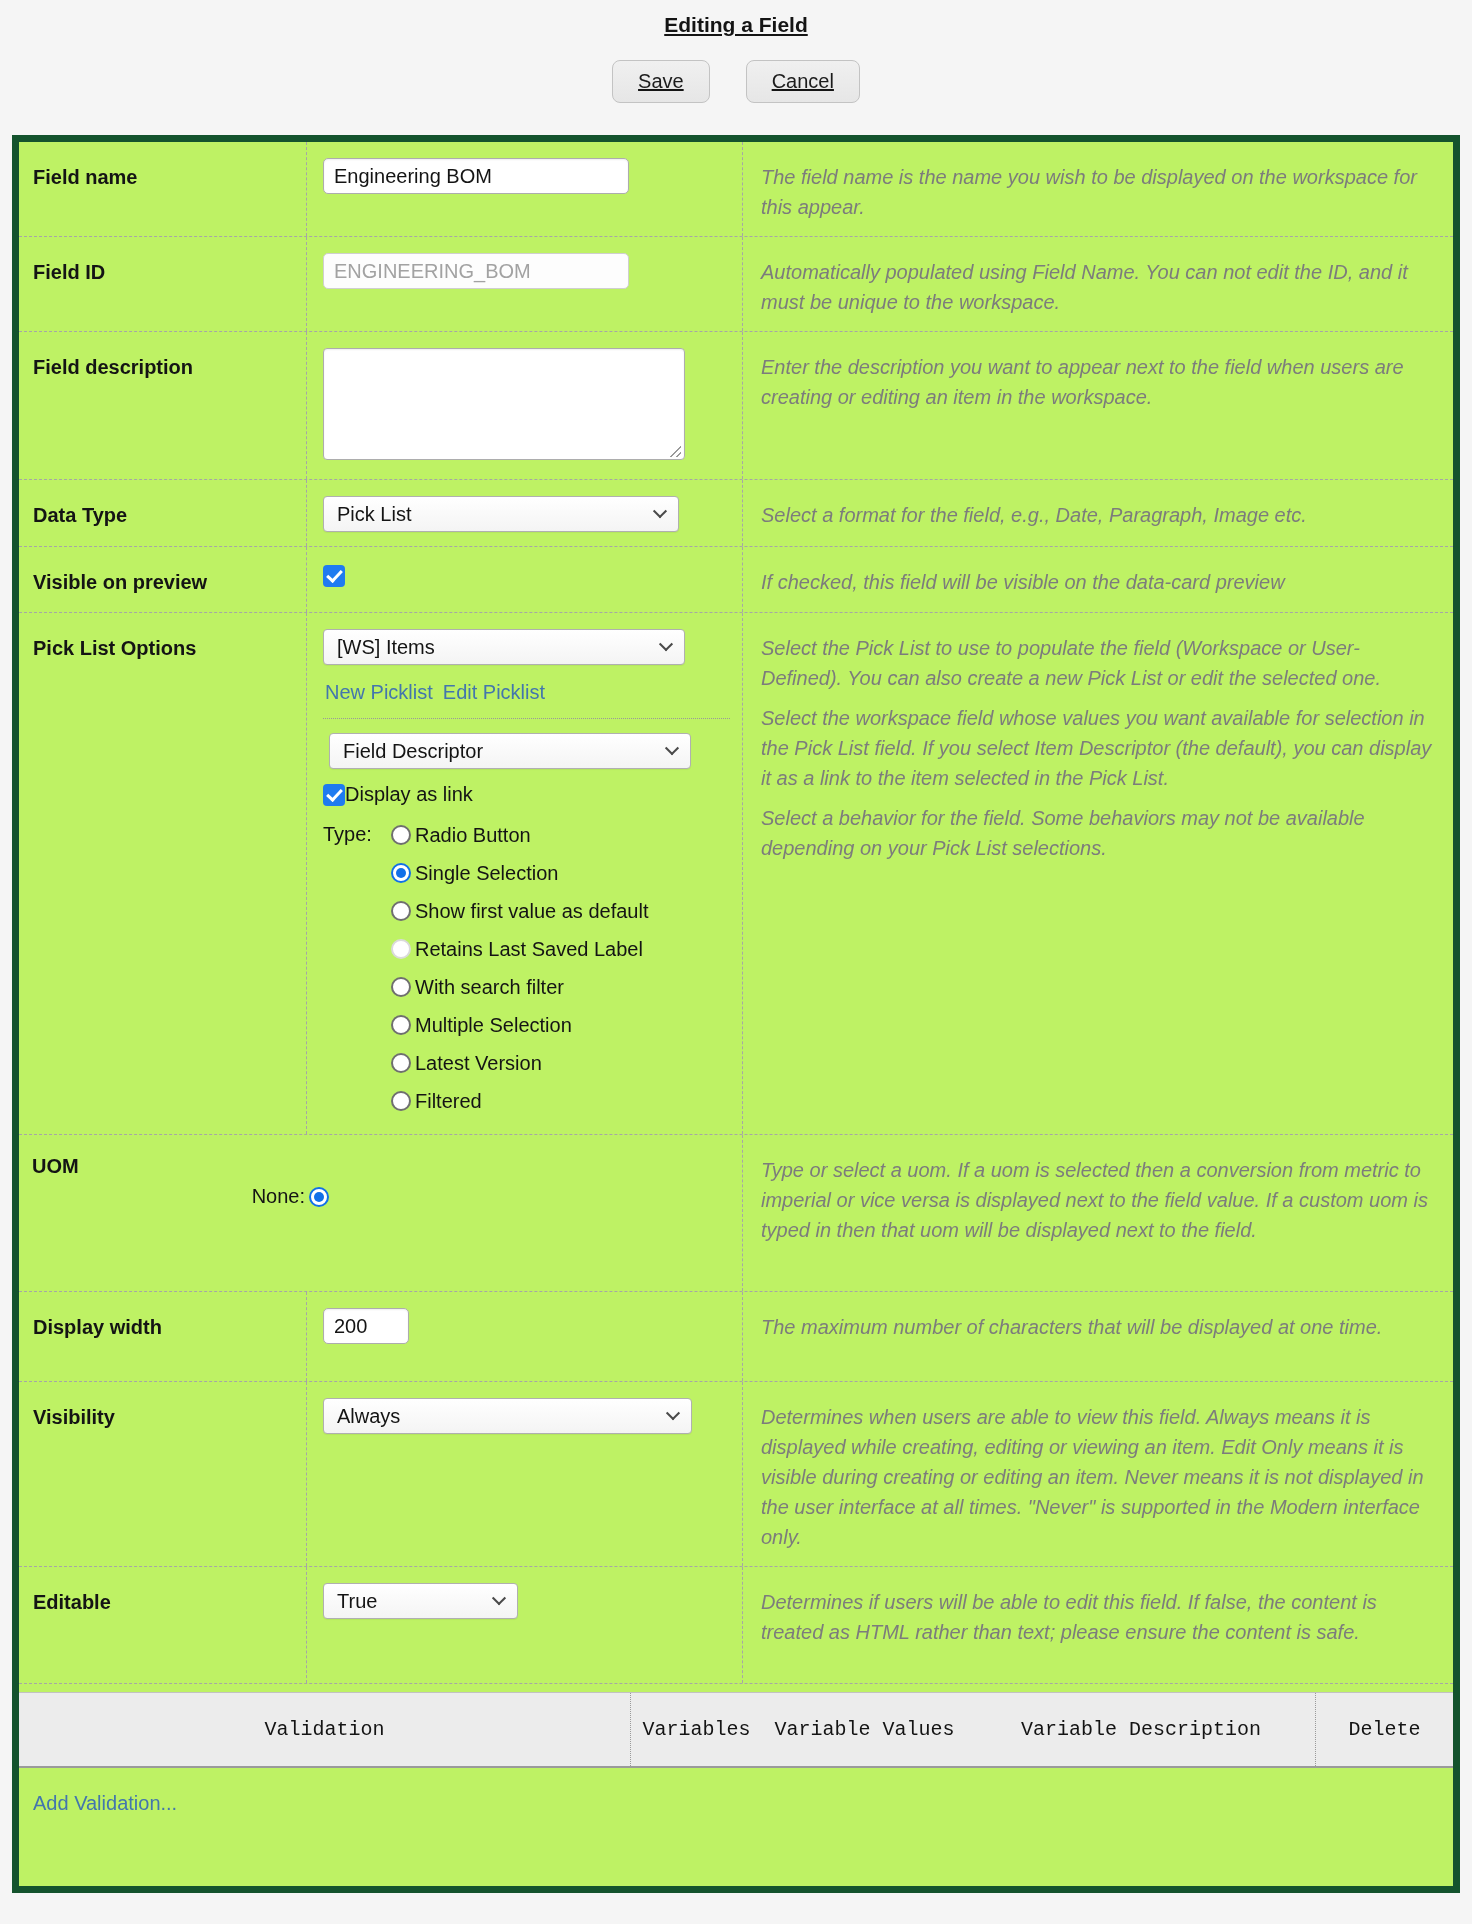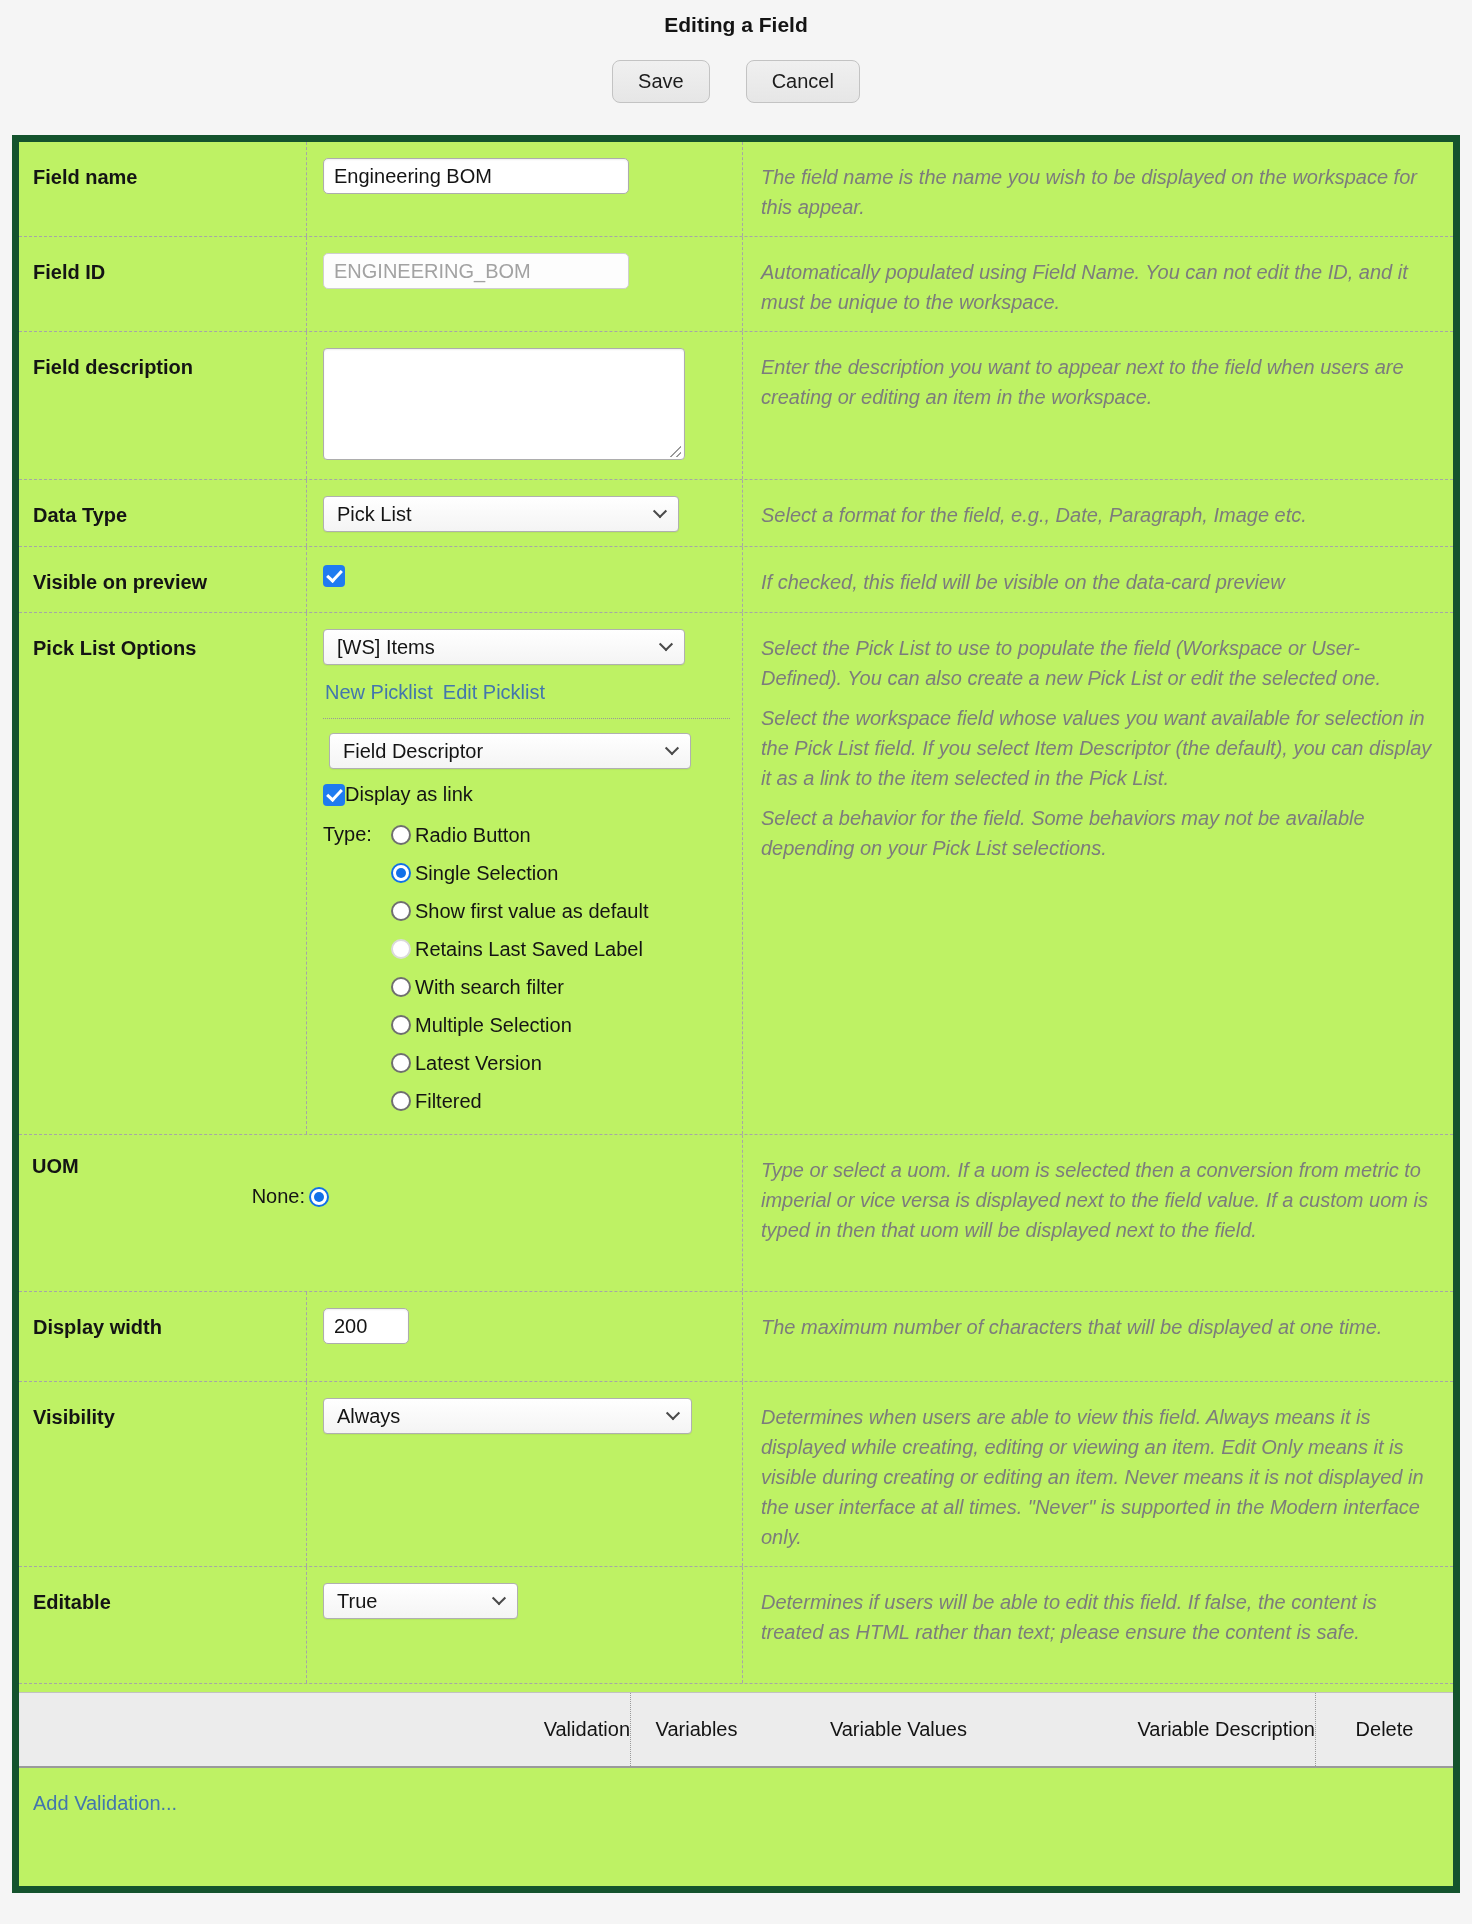--- a/index.html
+++ b/index.html
@@ -4,21 +4,21 @@
 <style>
   * { box-sizing: border-box; }
   html,body { margin:0; padding:0; }
   body {
     width:1472px; height:1924px;
     background:#f5f5f5;
     font-family:"Liberation Sans", sans-serif;
     font-size:20px; color:#141414;
   }
   
-  .top-header { height:119px; text-align:center; }
+  .top-header { height:119px; text-align:center;text-decoration:underline; }
   .page-title { font-weight:bold; font-size:21px; padding-top:13px; }
   .btn-row { display:flex; justify-content:center; gap:36px; margin-top:23px; }
   .btn {
     background:linear-gradient(#f0f0f0,#e6e6e6);
     border:1px solid #c3c3c3; border-radius:8px;
     font-family:"Liberation Sans", sans-serif;
     font-size:20px; color:#1c1c1c;
     padding:9px 25px; cursor:pointer;
   }
   
@@ -105,21 +105,21 @@
   .uom-line .ulabel { text-align:right; padding-right:4px; }
   .uom-line .uctl { display:flex; align-items:center; }
   .uom-other-input { width:310px; height:34px; margin-left:12px; border:1px solid #c9c9c9;
     border-radius:5px; background:linear-gradient(#fdfdfd,#f7f7f7); }
   
   .vgap { height:8px; }
   .vheader {
     display:flex; align-items:center; height:76px;
     background:#ececec; border-top:1px solid #c2c2c2; border-bottom:2px solid #9a9a9a;
   }
-  .vcol { text-align:right; }
+  .vcol { text-align:center;font-family:Liberation Mono, monospace; }
   .vcol-validation { flex:1; }
   .vcol-variables { width:132px; border-left:1px dotted #9a9a9a; height:100%; display:flex; align-items:center; justify-content:center; }
   .vcol-values { width:205px; }
   .vcol-description { width:348px; }
   .vcol-delete { width:138px; border-left:1px dotted #9a9a9a; height:100%; display:flex; align-items:center; justify-content:center; }
   .vbody { min-height:118px; padding:24px 0 0 14px; }
   
   .bottom-bar { height:76px; display:flex; justify-content:center; gap:36px; padding-top:18px; }
 </style>
 </head>

